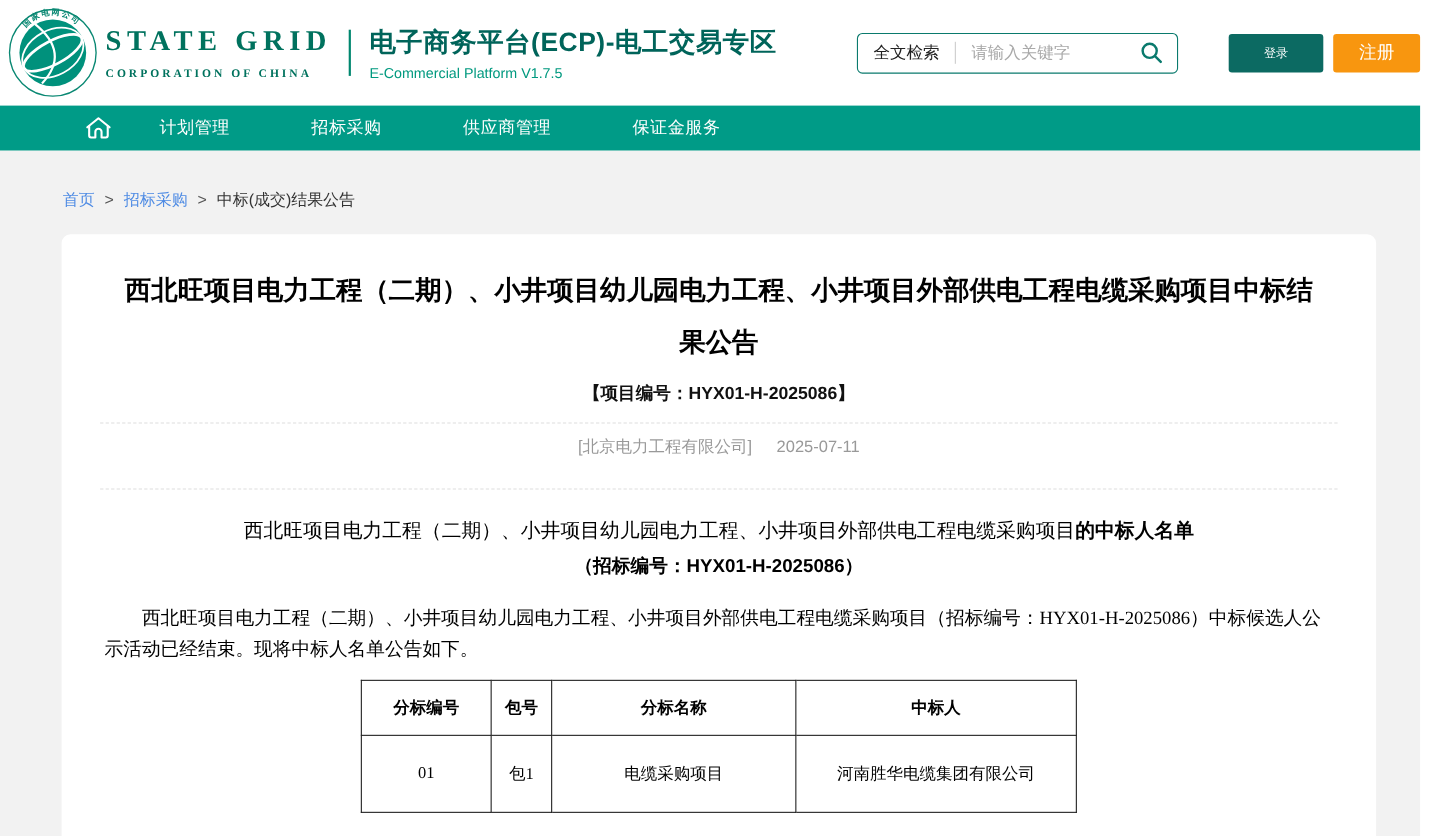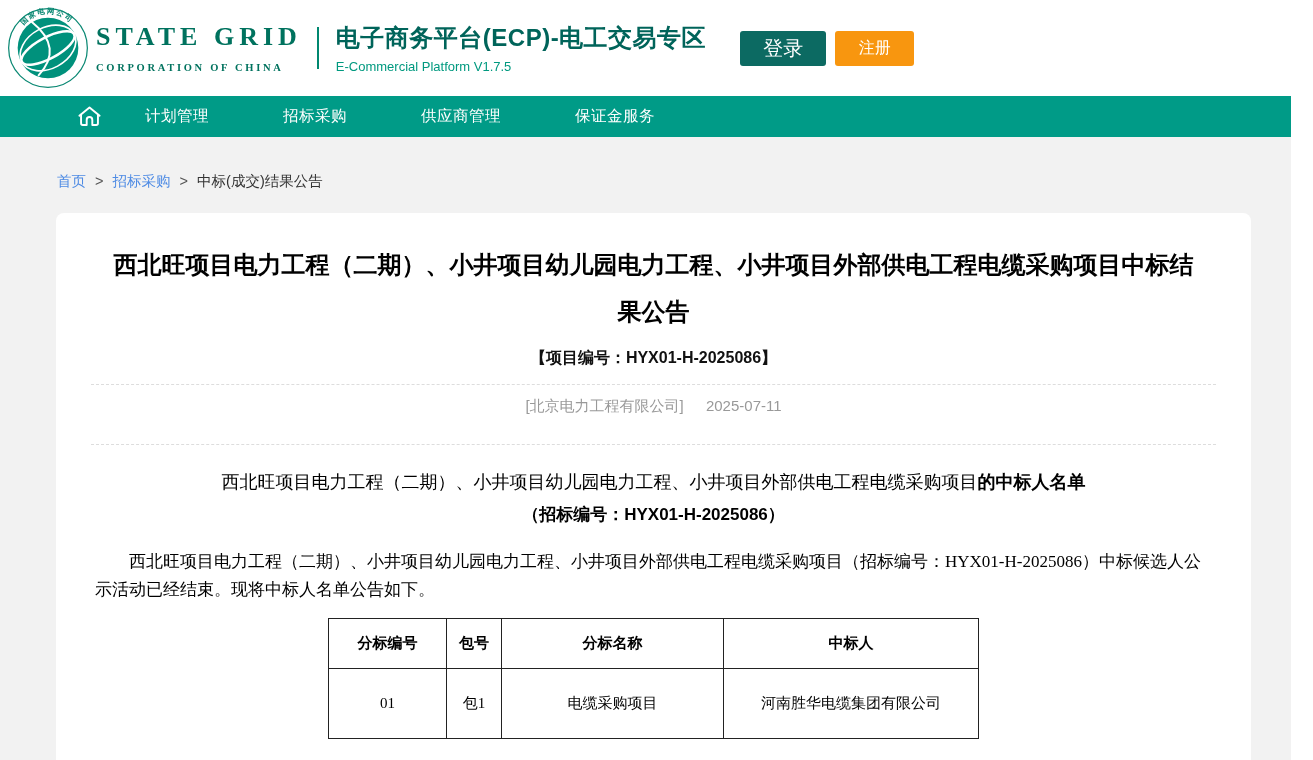--- a/index.html
+++ b/index.html
@@ -26,22 +26,22 @@
   .searchbox { margin-left:auto; width:292px; height:37px; border:1.5px solid #0a7a6d;
                border-radius:5px; display:flex; align-items:center; background:#fff; }
   .search-label { font-size:15px; color:#222; padding:0 14px; white-space:nowrap; cursor:pointer; }
   .search-sep { width:1px; height:20px; background:#ccc; flex:0 0 auto; }
   .searchbox input { border:none; outline:none; flex:1 1 auto; min-width:0;
                padding:0 6px 0 14px; font-size:15px; color:#333; background:transparent; }
   .searchbox input::placeholder { color:#a9a9a9; }
   .search-btn { background:none; border:none; padding:0 12px 0 0; cursor:pointer;
                 display:flex; align-items:center; }
 
-  .btn-login { margin-left:34px; width:86px; height:35px; background:#0c6a62; color:#fff;
-               font-size:20px; border:none; border-radius:3px; cursor:pointer;
+  .btn-login { margin-left:46px; width:86px; height:35px; background:#0c6a62; color:#fff;
+               font-size:11px; border:none; border-radius:3px; cursor:pointer;
                font-family:inherit; flex:0 0 auto; }
   .btn-register { margin-left:9px; width:79px; height:35px; background:#f8960f; color:#fff;
                font-size:16px; border:none; border-radius:3px; cursor:pointer;
                font-family:inherit; flex:0 0 auto; }
 
   
   nav { height:41px; background:#009b87; display:flex; align-items:center; }
   .home-link { margin-left:76px; display:flex; align-items:center; cursor:pointer; }
   .nav-item { color:#fff; font-size:15.5px; text-decoration:none; margin-left:74px;
               letter-spacing:0.5px; cursor:pointer; }
@@ -107,20 +107,31 @@
       <div class="logo-en-sub">CORPORATION OF CHINA</div>
     </div>
 
     <div class="v-divider"></div>
 
     <div class="platform">
       <div class="platform-title">电子商务平台(ECP)-电工交易专区</div>
       <div class="platform-sub">E-Commercial Platform V1.7.5</div>
     </div>
 
+    <div class="searchbox">
+      <span class="search-label">全文检索</span>
+      <span class="search-sep"></span>
+      <input type="text" placeholder="请输入关键字" style="">
+      <button class="search-btn">
+        <svg width="22" height="22" viewBox="0 0 24 24">
+          <circle cx="10" cy="10" r="7" fill="none" stroke="#0a7a6d" stroke-width="2.4"></circle>
+          <line x1="15.5" y1="15.5" x2="21" y2="21" stroke="#0a7a6d" stroke-width="2.4" stroke-linecap="round"></line>
+        </svg>
+      </button>
+    </div>
 
     <button class="btn-login">登录</button>
     <button class="btn-register">注册</button>
   </header>
 
   <nav>
     <span class="home-link">
       <svg width="27" height="27" viewBox="0 0 24 24" fill="none" stroke="#ffffff" stroke-width="1.7" stroke-linecap="round" stroke-linejoin="round">
         <path d="M4.5 10.5 V18 a1.5 1.5 0 0 0 1.5 1.5 H9.5 V15 a2.5 2.5 0 0 1 5 0 v4.5 H18 a1.5 1.5 0 0 0 1.5 -1.5 V10.5"></path>
         <path d="M3 11.3 L12 4 L21 11.3"></path>

